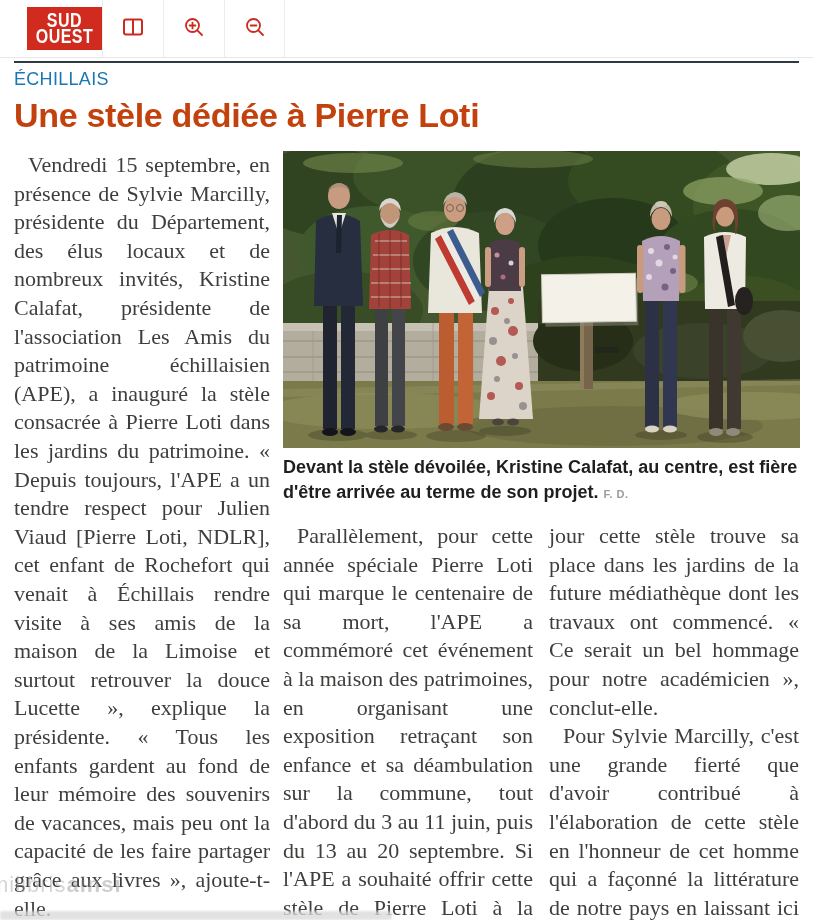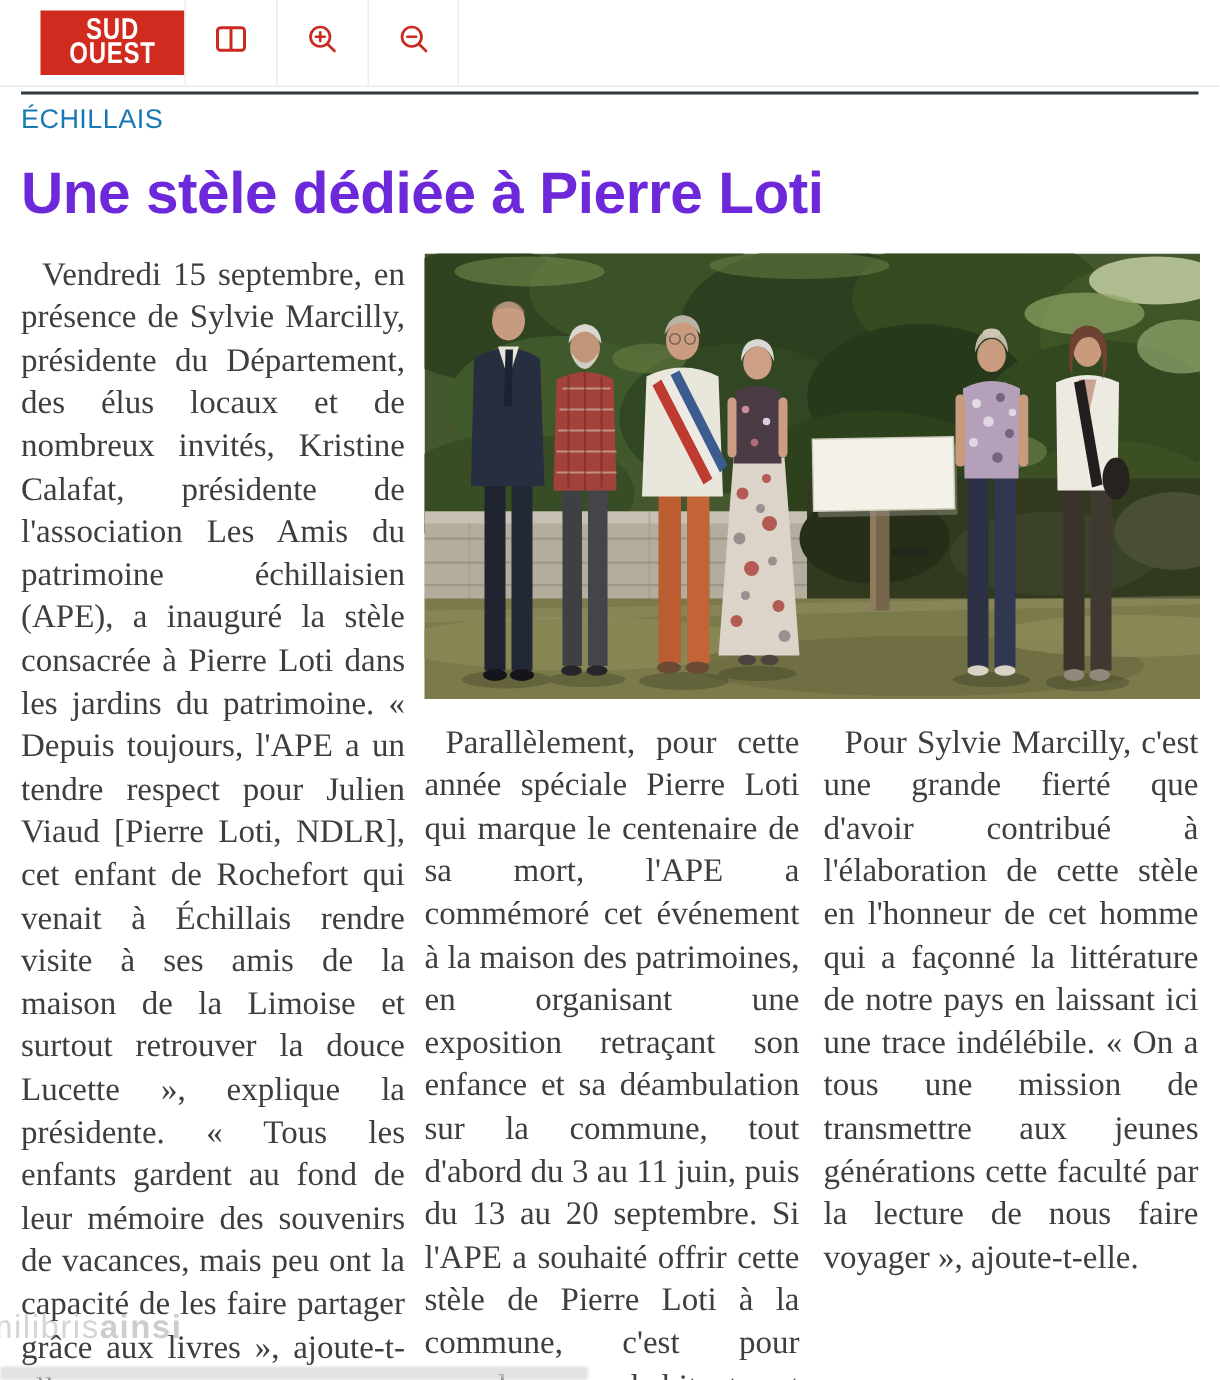--- a/index.html
+++ b/index.html
@@ -15,21 +15,21 @@
 
   
   header.toolbar {
     display: flex;
     align-items: stretch;
     height: 58px;
     border-bottom: 1px solid #e7e7e7;
   }
   .logo {
     margin: 7px 0 7px 27px;
-    width: 96px;
+    width: 75px;
     background: #d02b1e;
     color: #fff;
     display: flex;
     flex-direction: column;
     align-items: center;
     justify-content: center;
     font-weight: 700;
     font-size: 16px;
     line-height: 16px;
     letter-spacing: .5px;
@@ -61,25 +61,25 @@
   main.article { padding: 0 14px; position: relative; }
   .top-rule { border-top: 2px solid #2e3941; margin-top: 3px; }
   .kicker {
     margin-top: 6px;
     font-size: 18px;
     font-weight: 400;
     color: #1878b4;
     letter-spacing: .3px;
   }
   h1.headline {
-    margin-top: 18px;
-    font-size: 39px;
+    margin-top: 6px;
+    font-size: 34px;
     line-height: 1.12;
     font-weight: 700;
-    color: #6d28d9;
+    color: #c2410c;
     letter-spacing: -0.3px;
   }
 
   .body-cols { display: flex; gap: 13px; margin-top: 17px; }
   .col-1 { width: 256px; flex: none; }
   .right-zone { flex: 1; min-width: 0; }
 
   p.body-text {
     font-family: "Liberation Serif", "DejaVu Serif", serif;
     font-size: 22px;
@@ -360,29 +360,33 @@
               <path d="M421,86 Q442,76 463,86 L462,158 L422,158 Z" fill="#edeae1"></path>
               <polygon points="436,84 448,84 443,106" fill="#caa291"></polygon>
               <polygon points="433,86 440,84 452,154 445,156" fill="#211f1e"></polygon>
               <ellipse cx="461" cy="150" rx="9" ry="14" fill="#25221f"></ellipse>
               <ellipse cx="442" cy="64" rx="9.5" ry="11.5" fill="#ca9a7c"></ellipse>
               <path d="M430,66 Q429,49 442,48 Q455,49 455,66 Q456,76 452,84 Q453,64 448,58 Q444,54 438,57 Q431,62 432,82 Q428,74 430,66Z" fill="#6d4230"></path>
               <ellipse cx="433" cy="281" rx="7" ry="4" fill="#8f897b"></ellipse>
               <ellipse cx="450" cy="281" rx="7" ry="4" fill="#8f897b"></ellipse>
             </g>
           </svg>
+          <figcaption class="caption">
+            <span>Devant la stèle dévoilée, Kristine Calafat, au centre, est fière d'être arrivée au terme de son projet.</span><span class="credit">F. D.</span>
+          </figcaption>
         </figure>
 
         <div class="cols-2-3">
 
           <div class="col">
             <p class="body-text indent">Parallèlement, pour cette année spéciale Pierre Loti qui marque le centenaire de sa mort, l'APE a commémoré cet événement à la maison des patrimoines, en organisant une exposition retraçant son enfance et sa déambulation sur la commune, tout d'abord du 3 au 11 juin, puis du 13 au 20 septembre. Si l'APE a souhaité offrir cette stèle de Pierre Loti à la commune, c'est pour rappeler aux habitants et aux visiteurs qu'un enfant, devenu célèbre, a aimé, comme il l'écrit, la douceur de vivre ici « au sud ». Kristine Calafat n'a maintenant plus qu'un souhait, c'est qu'un</p>
           </div>
 
           <div class="col">
+            <p class="body-text">jour cette stèle trouve sa place dans les jardins de la future médiathèque dont les travaux ont commencé. « Ce serait un bel hommage pour notre académicien », conclut-elle.</p>
             <p class="body-text indent">Pour Sylvie Marcilly, c'est une grande fierté que d'avoir contribué à l'élaboration de cette stèle en l'honneur de cet homme qui a façonné la littérature de notre pays en laissant ici une trace indélébile. « On a tous une mission de transmettre aux jeunes générations cette faculté par la lecture de nous faire voyager », ajoute-t-elle.</p>
 
           </div>
         </div>
       </div>
     </div>
   </main>
 
   <div class="watermark">
     <span>milibris</span><span class="wm-bold">ainsi</span>

